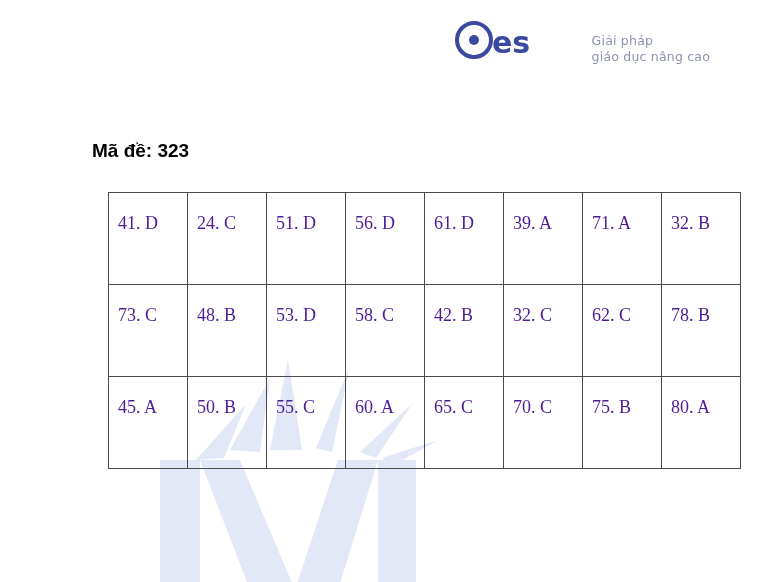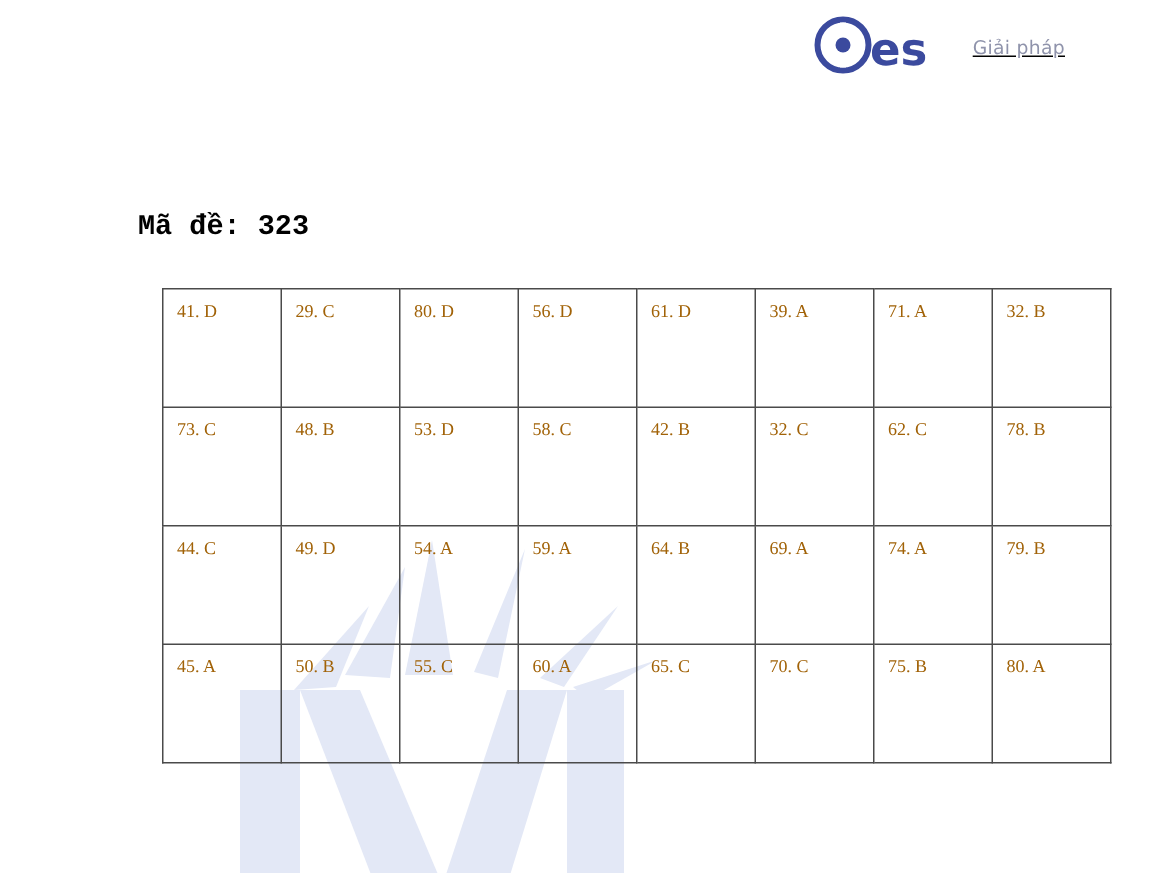--- a/index.html
+++ b/index.html
@@ -23,72 +23,72 @@
     width: 420px;
     height: 290px;
     pointer-events: none;
     z-index: 0;
   }
 
   
   .logo-block {
     position: absolute;
     right: 72px;
-    top: 9px;
+    top: 19px;
     display: flex;
-    align-items: center;
+    align-items: flex-end;
     gap: 10px;
     z-index: 2;
-    text-decoration: underline;
   }
   .logo-mark {
     display: block;
   }
   .logo-text {
     display: flex;
     flex-direction: column;
     justify-content: center;
     line-height: 1.3;
+    margin-left: 32px;
   }
   .logo-text span {
     font-family: "DejaVu Sans", sans-serif;
     font-size: 12.5px;
     color: #8f93ab;
     letter-spacing: 0.2px;
   }
 
   
   .ma-de {
     position: absolute;
     left: 92px;
     top: 140px;
-    font-family: Liberation Mono, monospace;
+    font-family: Liberation Sans, sans-serif;
     font-weight: bold;
     font-size: 19px;
     color: #000000;
     z-index: 2;
   }
 
   
   .answer-table {
     position: absolute;
     left: 108px;
     top: 192px;
     border-collapse: collapse;
     z-index: 2;
   }
   .answer-table td {
     width: 69px;
     height: 71px;
     border: 1px solid #4a4a4a;
     vertical-align: top;
-    padding: 7px 0 0 9px;
+    padding: 20px 0 0 9px;
     font-family: "Liberation Serif", serif;
-    font-size: 12px;
-    color: #a16207;
+    font-size: 18px;
+    color: #4c1d95;
     background: transparent;
   }
 </style>
 </head>
 <body>
 
 <div class="watermark">
   <svg width="420" height="290" viewBox="0 0 420 290" xmlns="http://www.w3.org/2000/svg">
     <g fill="#e3e8f6">
       <rect x="40" y="160" width="40" height="130"></rect>
@@ -114,58 +114,49 @@
         <rect x="18" y="28" width="4" height="8" fill="#ffffff"></rect>
         <rect x="6" y="19" width="8" height="4" fill="#ffffff"></rect>
         <rect x="26" y="19" width="8" height="4" fill="#ffffff"></rect>
         <circle cx="20" cy="21" r="5" fill="#3b4a9e"></circle>
         <text x="38" y="34" font-family="DejaVu Sans, sans-serif" font-size="30" font-weight="bold" fill="#3b4a9e">es</text>
       </g>
     </svg>
   </span>
   <span class="logo-text">
     <span>Giải pháp</span>
+    <span>giáo dục nâng cao</span>
   </span>
 </div>
 
 <div class="ma-de">Mã đề: 323</div>
 
 <table class="answer-table">
   <tbody>
     <tr>
       <td>41. D</td>
-      <td>29. C</td>
-      <td>80. D</td>
+      <td>24. C</td>
+      <td>51. D</td>
       <td>56. D</td>
       <td>61. D</td>
       <td>39. A</td>
       <td>71. A</td>
       <td>32. B</td>
     </tr>
     <tr>
       <td>73. C</td>
       <td>48. B</td>
       <td>53. D</td>
       <td>58. C</td>
       <td>42. B</td>
       <td>32. C</td>
       <td>62. C</td>
       <td>78. B</td>
     </tr>
     <tr>
-      <td>44. C</td>
-      <td>49. D</td>
-      <td>54. A</td>
-      <td>59. A</td>
-      <td>64. B</td>
-      <td>69. A</td>
-      <td>74. A</td>
-      <td>79. B</td>
-    </tr>
-    <tr>
       <td>45. A</td>
       <td>50. B</td>
       <td>55. C</td>
       <td>60. A</td>
       <td>65. C</td>
       <td>70. C</td>
       <td>75. B</td>
       <td>80. A</td>
     </tr>
   </tbody>

